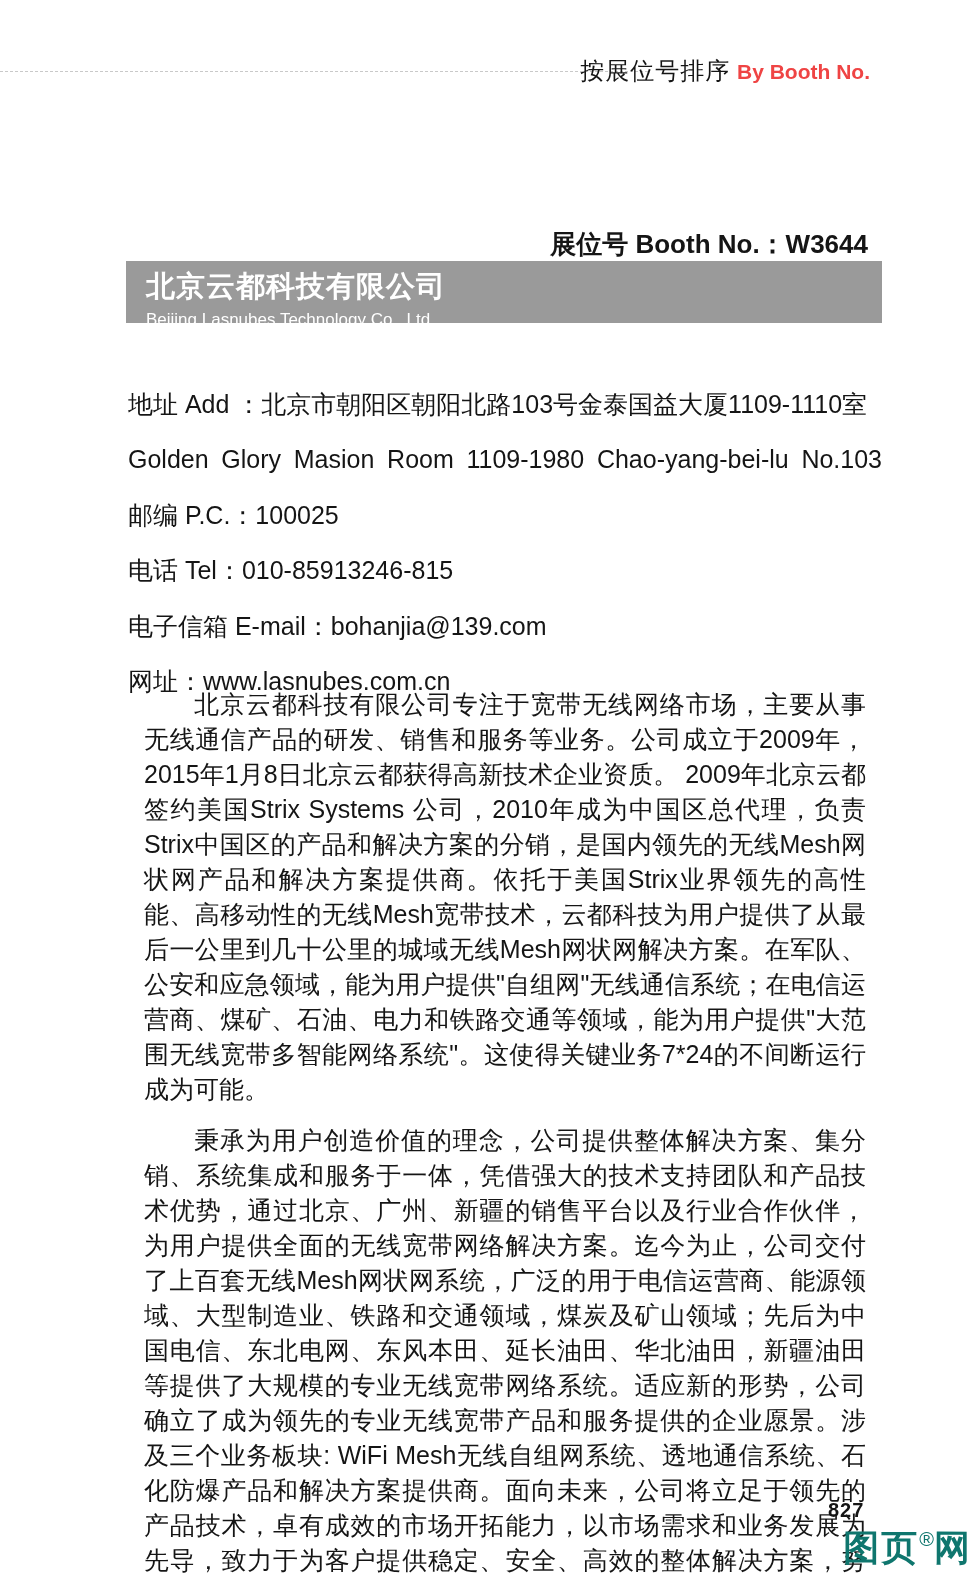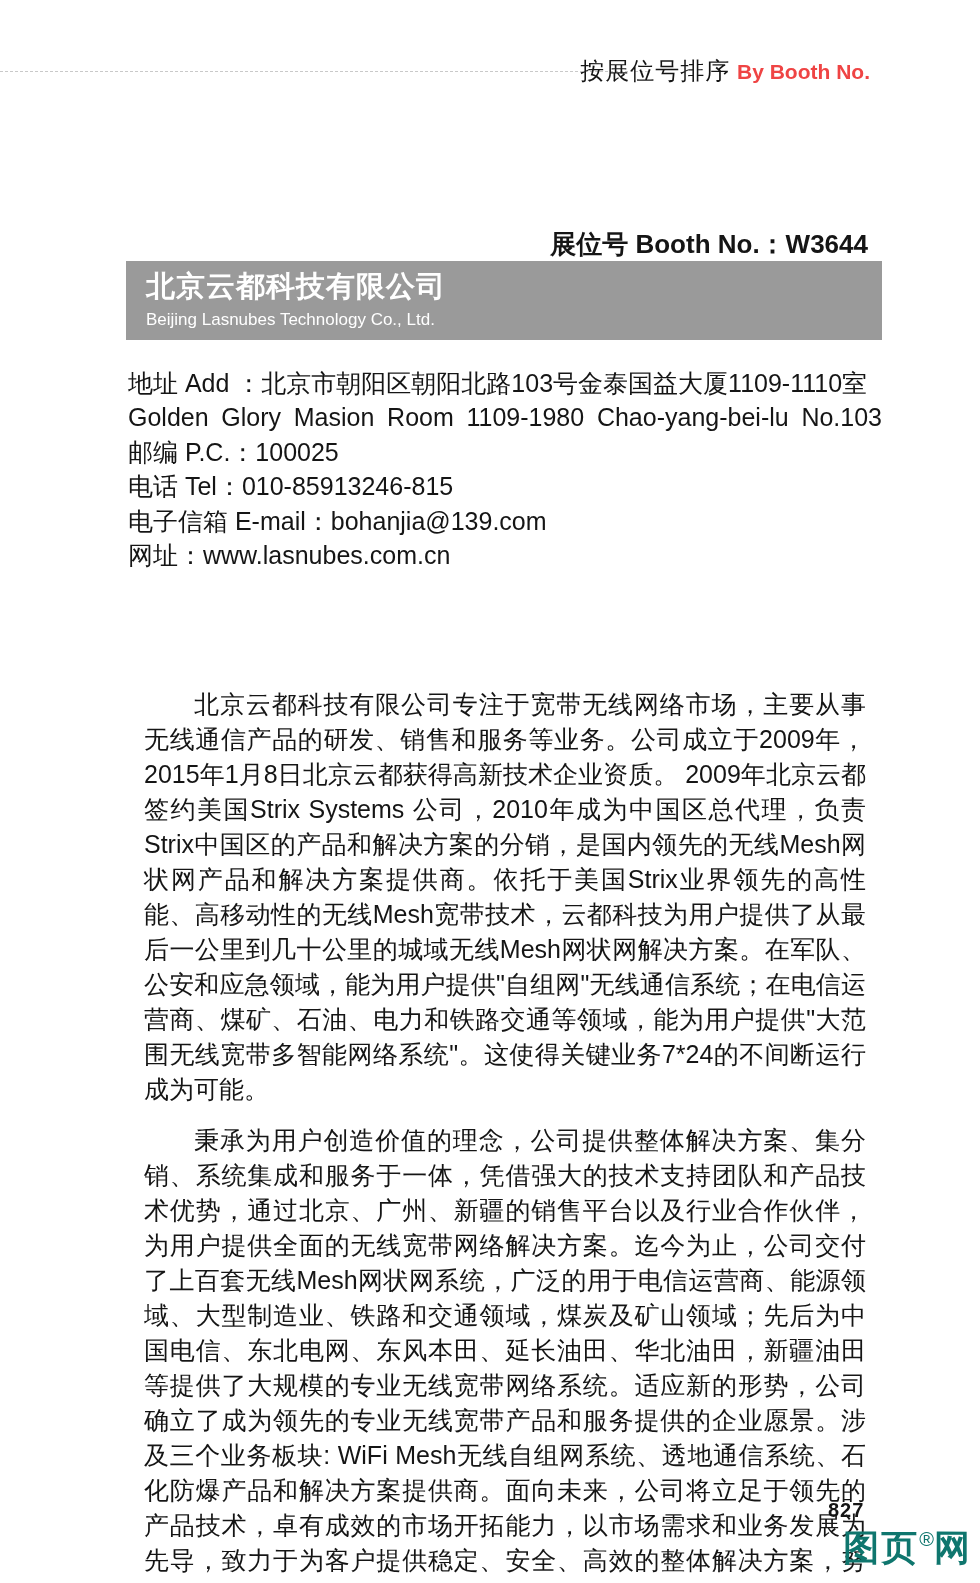--- a/index.html
+++ b/index.html
@@ -41,21 +41,21 @@
     font-weight: bold;
     white-space: nowrap;
   }
 
   
   .banner {
     position: absolute;
     left: 126px;
     top: 261px;
     width: 756px;
-    height: 79px;
+    height: 62px;
     box-sizing: border-box;
     padding: 7px 0 0 20px;
     background: #9a9a9a;
     color: #ffffff;
   }
   .banner .name-zh {
     font-size: 29px;
     font-weight: bold;
     letter-spacing: 1px;
     line-height: 37px;
@@ -68,21 +68,21 @@
 
   
   .contact {
     position: absolute;
     left: 128px;
     top: 366px;
     width: 754px;
     font-size: 25px;
     line-height: 34.4px;
   }
-  .contact .line { white-space: nowrap; }
+  .contact .line { white-space: nowrap; margin-top: 21px; }
   .contact .line.justified {
     white-space: normal;
     text-align: justify;
     text-align-last: justify;
   }
 
   
   .about {
     position: absolute;
     left: 128px;

